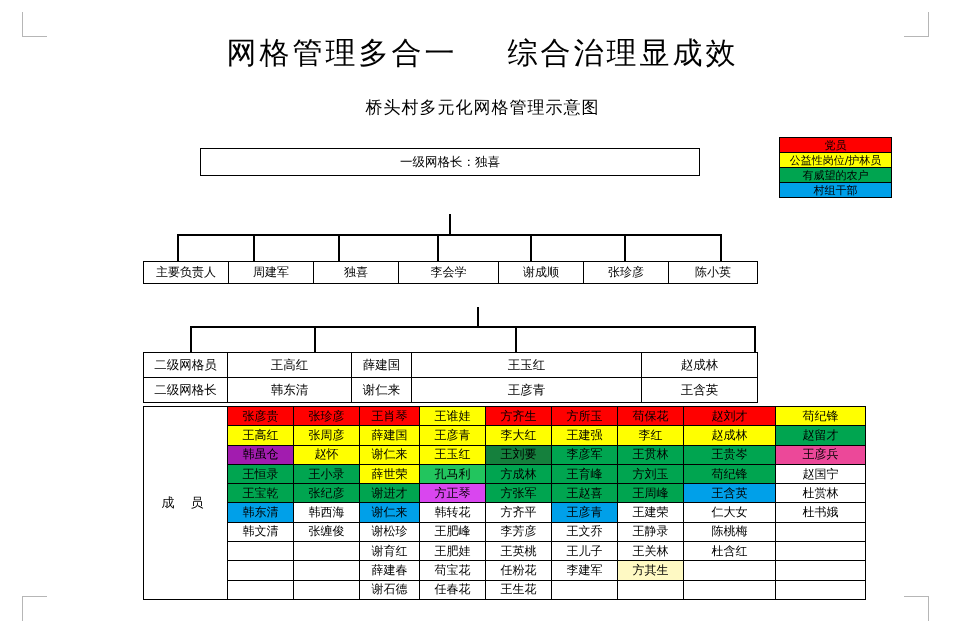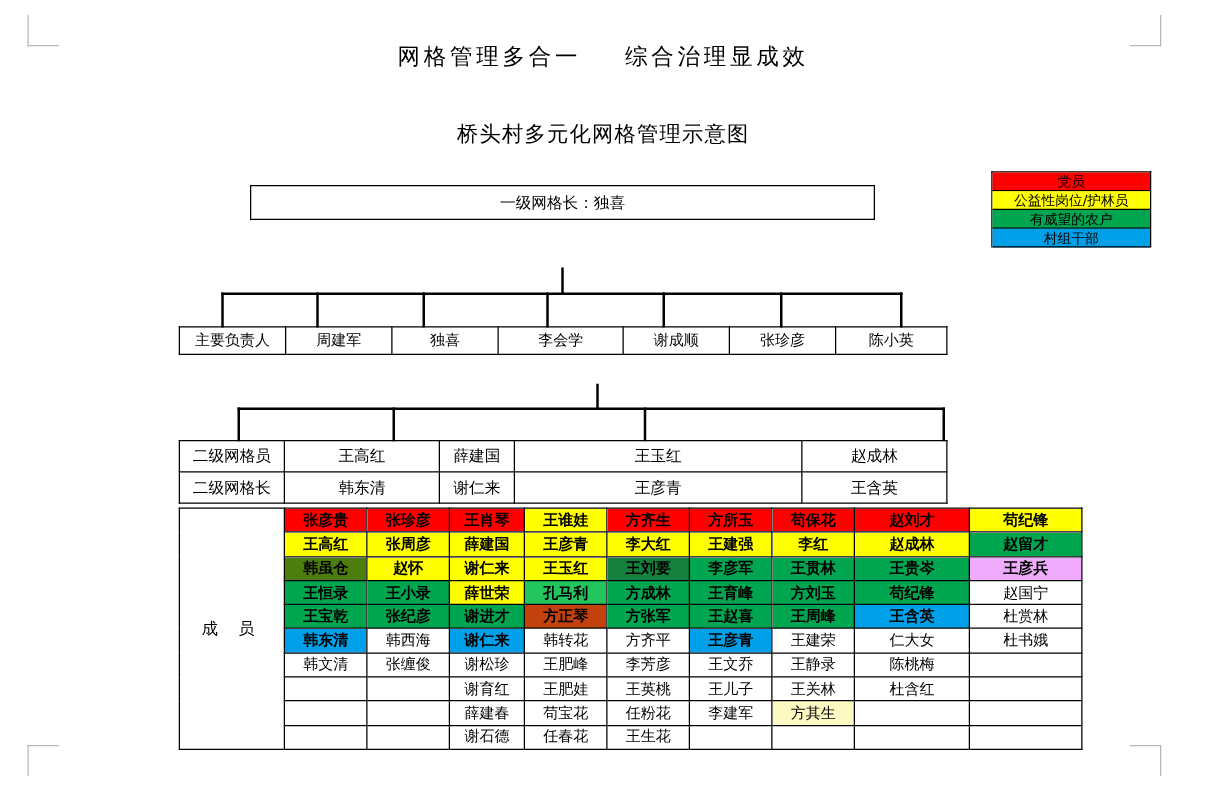--- a/index.html
+++ b/index.html
@@ -28,45 +28,44 @@
   .corner.bl { left: 22px;  bottom: 14px; border-width: 1px 0 0 1px; }
   .corner.br { right: 36px; bottom: 14px; border-width: 1px 1px 0 0; }
 
   
   .main-title {
     position: absolute;
     left: 0; right: 0;
     top: 33px;
     text-align: center;
     font-family: "DejaVu Serif", "Liberation Serif", serif;
-    font-size: 18px;
+    font-size: 30px;
     letter-spacing: 3px;
     color: #000;
     white-space: pre;
   }
   .sub-title {
     position: absolute;
     left: 0; right: 0;
     top: 96px;
     text-align: center;
     font-size: 17px;
     letter-spacing: 1px;
     color: #000;
   }
 
   
   .legend {
     position: absolute;
     left: 779px;
     top: 137px;
-    width: 128px;
+    width: 113px;
     border: 1px solid #000;
     border-bottom: none;
     box-sizing: border-box;
-    margin-left: 14px;
   }
   .legend-row {
     height: 15px;
     line-height: 15px;
     text-align: center;
     font-size: 11px;
     color: #000;
     border-bottom: 1px solid #000;
     box-sizing: border-box;
     white-space: nowrap;
@@ -105,21 +104,21 @@
   #cat tr.colors td { font-weight: bold; font-size: 12.5px; }
   #cat tr.owners td { height: 21px; font-size: 12px; }
 
   
   #lvl2 { left: 143px; top: 352px; width: 614px; }
   #lvl2 td { height: 24px; font-size: 12.5px; }
 
   
   #members { left: 143px; top: 406px; width: 662px; }
   #members td { height: 18.3px; font-size: 12px; }
-  #members td.memname { font-weight: bold; margin-top: 39px; }
+  #members td.memname { font-weight: normal; margin-top: 39px; }
   #members td.plain { font-weight: normal; }
   #members td.label {
     font-size: 13px;
     letter-spacing: 6px;
     font-weight: normal;
   }
 </style>
 </head>
 <body>
 
@@ -243,46 +242,46 @@
         <td class="memname" style="background: rgb(255, 255, 0);">张周彦</td>
         <td class="memname" style="background: rgb(255, 255, 0);">薛建国</td>
         <td class="memname" style="background: rgb(255, 255, 0);">王彦青</td>
         <td class="memname" style="background: rgb(255, 255, 0);">李大红</td>
         <td class="memname" style="background: rgb(255, 255, 0);">王建强</td>
         <td class="memname" style="background: rgb(255, 255, 0);">李红</td>
         <td class="memname" style="background: rgb(255, 255, 0);">赵成林</td>
         <td class="memname" style="background: rgb(0, 165, 80);">赵留才</td>
       </tr>
       <tr>
-        <td class="memname" style="background: #4d7c0f;">韩虽仓</td>
+        <td class="memname" style="background: #a21caf;">韩虽仓</td>
         <td class="memname" style="background: rgb(255, 255, 0);">赵怀</td>
         <td class="memname" style="background: rgb(255, 255, 0);">谢仁来</td>
         <td class="memname" style="background: rgb(255, 255, 0);">王玉红</td>
         <td class="memname" style="background: #15803d;">王刘要</td>
         <td class="memname" style="background: rgb(0, 165, 80);">李彦军</td>
         <td class="memname" style="background: rgb(0, 165, 80);">王贯林</td>
         <td class="memname" style="background: rgb(0, 165, 80);">王贵岑</td>
-        <td class="memname" style="background: #f0abfc;">王彦兵</td>
+        <td class="memname" style="background: #ec4899;">王彦兵</td>
       </tr>
       <tr>
         <td class="memname" style="background: rgb(0, 165, 80);">王恒录</td>
         <td class="memname" style="background: rgb(0, 165, 80);">王小录</td>
         <td class="memname" style="background: rgb(255, 255, 0);">薛世荣</td>
         <td class="memname" style="background: #22c55e;">孔马利</td>
         <td class="memname" style="background: rgb(0, 165, 80);">方成林</td>
         <td class="memname" style="background: rgb(0, 165, 80);">王育峰</td>
         <td class="memname" style="background: rgb(0, 165, 80);">方刘玉</td>
         <td class="memname" style="background: rgb(0, 165, 80);">苟纪锋</td>
         <td class="plain" style="background: rgb(255, 255, 255);">赵国宁</td>
       </tr>
       <tr>
         <td class="memname" style="background: rgb(0, 165, 80);">王宝乾</td>
         <td class="memname" style="background: rgb(0, 165, 80);">张纪彦</td>
         <td class="memname" style="background: rgb(0, 165, 80);">谢进才</td>
-        <td class="memname" style="background: #c2410c;">方正琴</td>
+        <td class="memname" style="background: #d946ef;">方正琴</td>
         <td class="memname" style="background: rgb(0, 165, 80);">方张军</td>
         <td class="memname" style="background: rgb(0, 165, 80);">王赵喜</td>
         <td class="memname" style="background: rgb(0, 165, 80);">王周峰</td>
         <td class="memname" style="background: rgb(0, 160, 233);">王含英</td>
         <td class="plain" style="background: rgb(255, 255, 255);">杜赏林</td>
       </tr>
       <tr>
         <td class="memname" style="background: rgb(0, 160, 233);">韩东清</td>
         <td class="plain" style="background: rgb(255, 255, 255);">韩西海</td>
         <td class="memname" style="background: rgb(0, 160, 233);">谢仁来</td>

